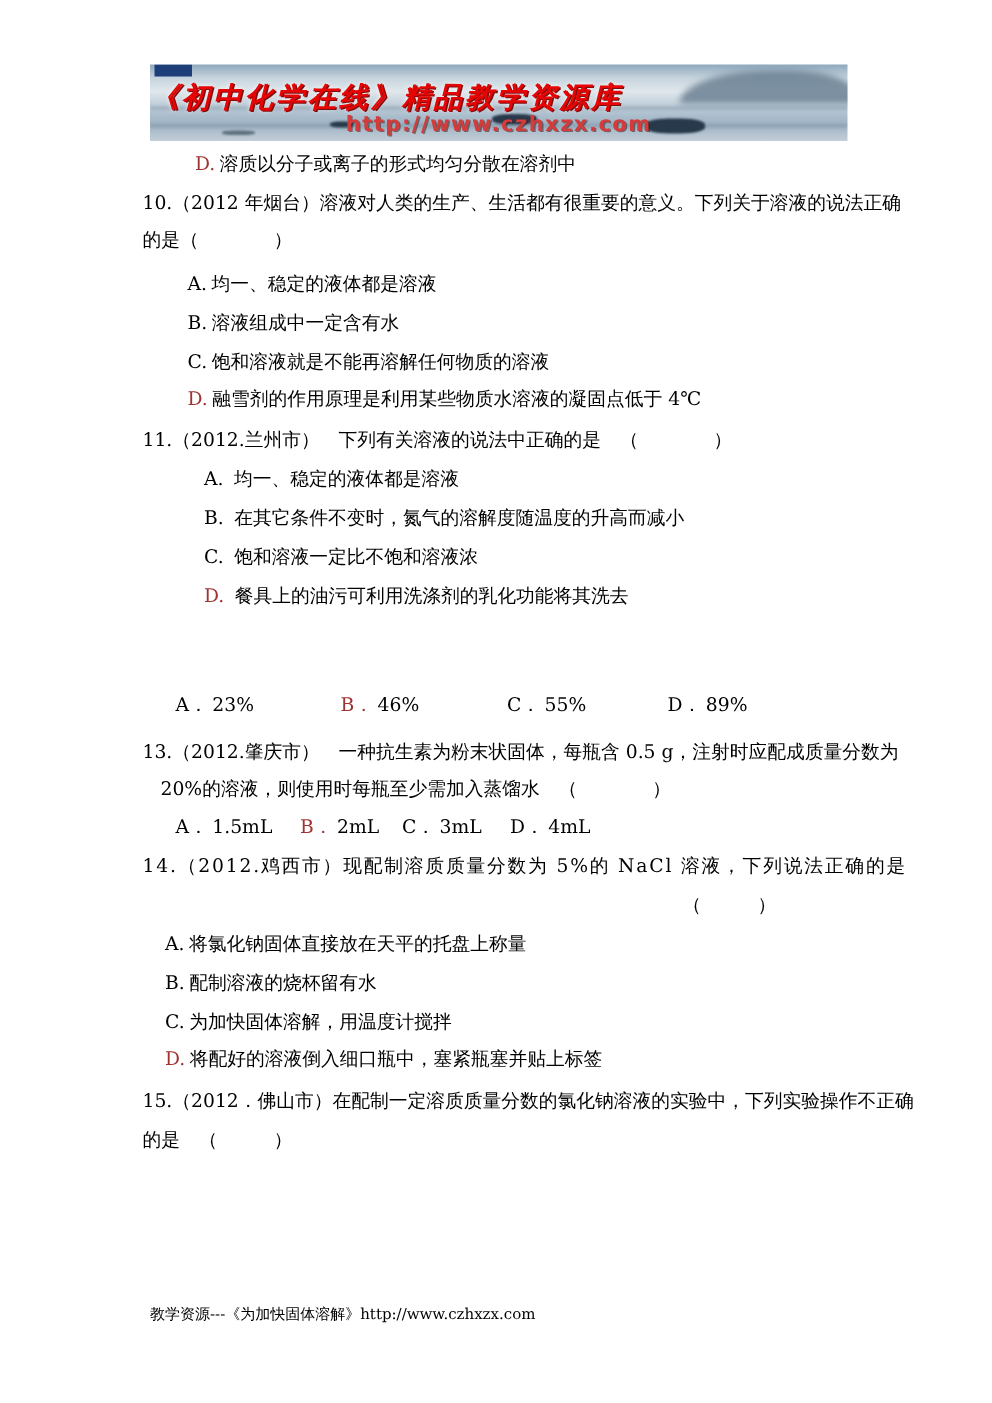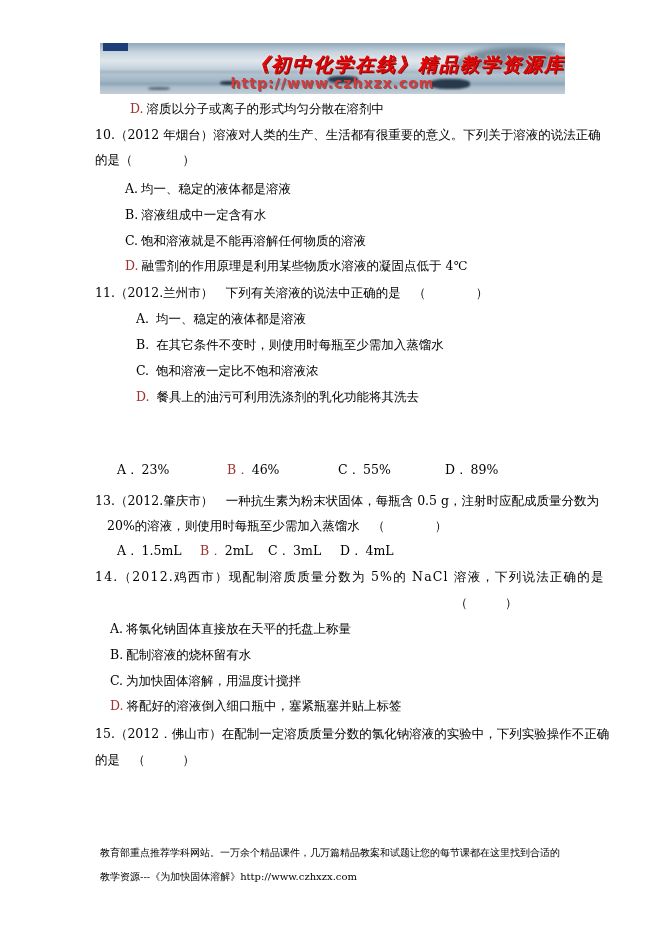--- a/index.html
+++ b/index.html
@@ -11,21 +11,21 @@
           background:linear-gradient(180deg,#8fa8bc 0%,#c7d4de 18%,#e0e7ec 35%,#bccbd7 55%,#9db2c3 78%,#c3ced8 100%);}
   .b-navy{position:absolute;left:3px;top:0;width:25px;height:8px;background:#1d3e78;}
   .b-mountain{position:absolute;right:-8px;top:4px;width:120px;height:22px;background:#5d7488;
               border-radius:50% 40% 0 0/100% 80% 0 0;filter:blur(2px);opacity:.75;}
   .b-boat{position:absolute;background:#27394a;border-radius:40%;filter:blur(.8px);}
   .b-boat.b1{left:228px;top:33px;width:30px;height:7px;}
   .b-boat.b2{left:120px;top:38px;width:16px;height:4px;}
   .b-boat.b3{left:330px;top:36px;width:40px;height:10px;}
   .b-boat.b4{left:48px;top:44px;width:22px;height:3px;opacity:.6;}
   .b-streak{position:absolute;left:0;width:100%;height:2px;background:rgba(70,95,115,.25);filter:blur(1px);}
-  .b-title{position:absolute;left:0;top:9px;width:100%;text-align:right;
+  .b-title{position:absolute;left:0;top:9px;width:100%;text-align:left;
            font-size:19px;font-weight:bold;font-style:italic;color:#e60505;letter-spacing:2px;
            text-shadow:1px 1px 0 #7e0d0d,0 0 3px rgba(255,255,255,.9);white-space:nowrap;}
   .b-url{position:absolute;left:0;top:32px;width:100%;text-align:center;
          font-size:14px;font-weight:bold;color:#d43c3c;letter-spacing:1px;
          text-shadow:1px 1px 0 rgba(60,30,30,.55);font-family:"DejaVu Sans",sans-serif;}
 
   
   .line{position:absolute;font-size:12.5px;line-height:17px;white-space:pre;color:#000;}
   .opt-label{margin-right:3px;}
   .opt-label.wide{margin-right:7px;}
@@ -58,21 +58,21 @@
 
   <div class="line" style="left:95px;top:126px">10.（2012 年烟台）溶液对人类的生产、生活都有很重要的意义。下列关于溶液的说法正确</div>
   <div class="line" style="left:95px;top:151px">的是（　　　　）</div>
   <div class="line" style="left:125px;top:180px"><span class="opt-label">A.</span><span>均一、稳定的液体都是溶液</span></div>
   <div class="line" style="left:125px;top:206px"><span class="opt-label">B.</span><span>溶液组成中一定含有水</span></div>
   <div class="line" style="left:125px;top:232px"><span class="opt-label">C.</span><span>饱和溶液就是不能再溶解任何物质的溶液</span></div>
   <div class="line" style="left:125px;top:257px"><span class="opt-label ans">D.</span><span>融雪剂的作用原理是利用某些物质水溶液的凝固点低于 4℃</span></div>
 
   <div class="line" style="left:95px;top:284px">11.（2012.兰州市）　下列有关溶液的说法中正确的是　（　　　　）</div>
   <div class="line" style="left:136px;top:310px"><span class="opt-label wide">A.</span><span>均一、稳定的液体都是溶液</span></div>
-  <div class="line" style="left:136px;top:336px"><span class="opt-label wide">B.</span><span>在其它条件不变时，则使用时每瓶至少需加入蒸馏水</span></div>
+  <div class="line" style="left:136px;top:336px"><span class="opt-label wide">B.</span><span>在其它条件不变时，氮气的溶解度随温度的升高而减小</span></div>
   <div class="line" style="left:136px;top:388px"><span class="opt-label wide ans">D.</span><span>餐具上的油污可利用洗涤剂的乳化功能将其洗去</span></div>
   <div class="line" style="left:136px;top:362px"><span class="opt-label wide">C.</span><span>饱和溶液一定比不饱和溶液浓</span></div>
 
   <div class="line" style="left:117px;top:461px"><span class="opt-label">A．</span><span>23%</span></div>
   <div class="line" style="left:227px;top:461px"><span class="opt-label ans">B．</span><span>46%</span></div>
   <div class="line" style="left:338px;top:461px"><span class="opt-label">C．</span><span>55%</span></div>
   <div class="line" style="left:445px;top:461px"><span class="opt-label">D．</span><span>89%</span></div>
 
   <div class="line" style="left:95px;top:492px">13.（2012.肇庆市）　一种抗生素为粉末状固体，每瓶含 0.5 g，注射时应配成质量分数为</div>
   <div class="line" style="left:107px;top:517px">20%的溶液，则使用时每瓶至少需加入蒸馏水　（　　　　）</div>
@@ -84,16 +84,15 @@
   <div class="line spaced" style="left:95px;top:568px">14.（2012.鸡西市）现配制溶质质量分数为 5%的 NaCl 溶液，下列说法正确的是</div>
   <div class="line" style="left:455px;top:594px">（　　　）</div>
   <div class="line" style="left:110px;top:620px"><span class="opt-label">A.</span><span>将氯化钠固体直接放在天平的托盘上称量</span></div>
   <div class="line" style="left:110px;top:646px"><span class="opt-label">B.</span><span>配制溶液的烧杯留有水</span></div>
   <div class="line" style="left:110px;top:697px"><span class="opt-label ans">D.</span><span>将配好的溶液倒入细口瓶中，塞紧瓶塞并贴上标签</span></div>
   <div class="line" style="left:110px;top:672px"><span class="opt-label">C.</span><span>为加快固体溶解，用温度计搅拌</span></div>
 
   <div class="line" style="left:95px;top:725px">15.（2012．佛山市）在配制一定溶质质量分数的氯化钠溶液的实验中，下列实验操作不正确</div>
   <div class="line" style="left:95px;top:751px">的是　（　　　）</div>
 
-  <div class="footer-line" style="top:846px">教育部重点推荐学科网站。一万余个精品课件，几万篇精品教案和试题让您的每节课都在这里找到合适的</div>
   <div class="footer-line" style="top:870px"><span>教学资源---《为加快固体溶解》</span><span>http://www.czhxzx.com</span></div>
 
 </div>
 
 </body></html>

